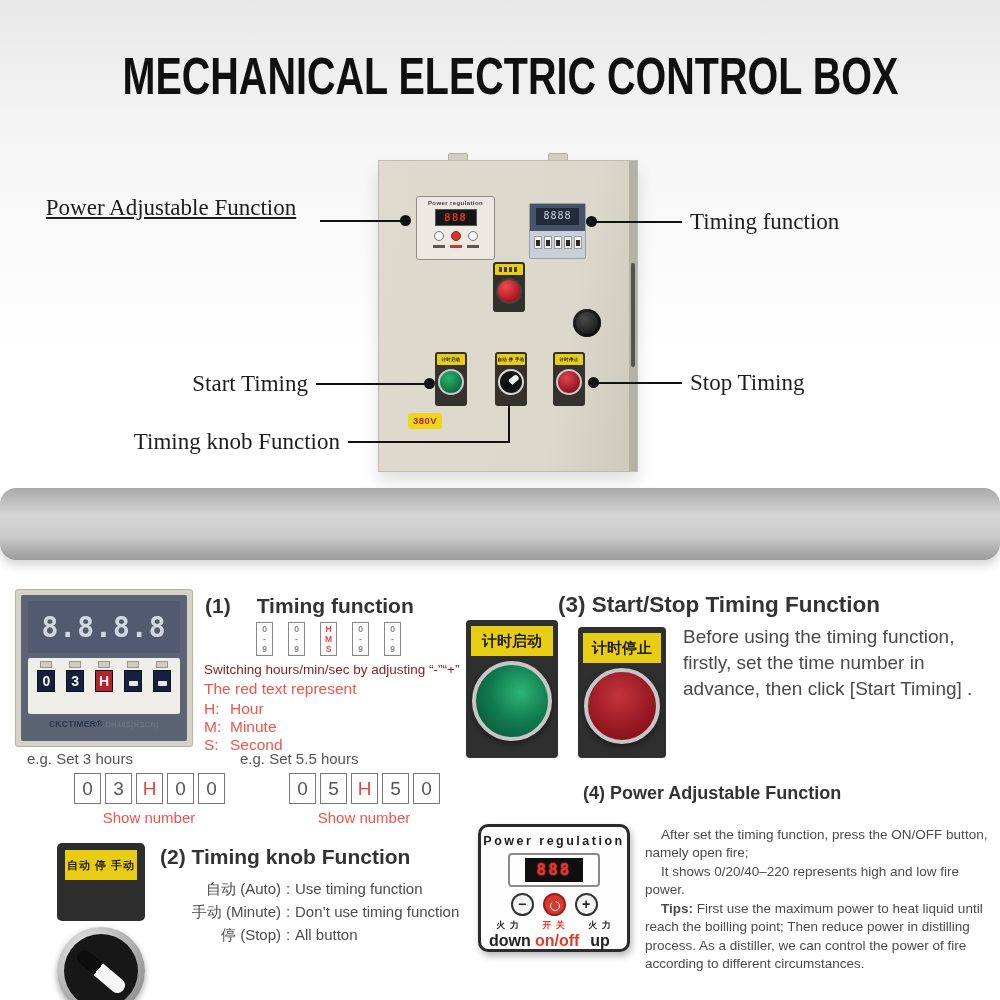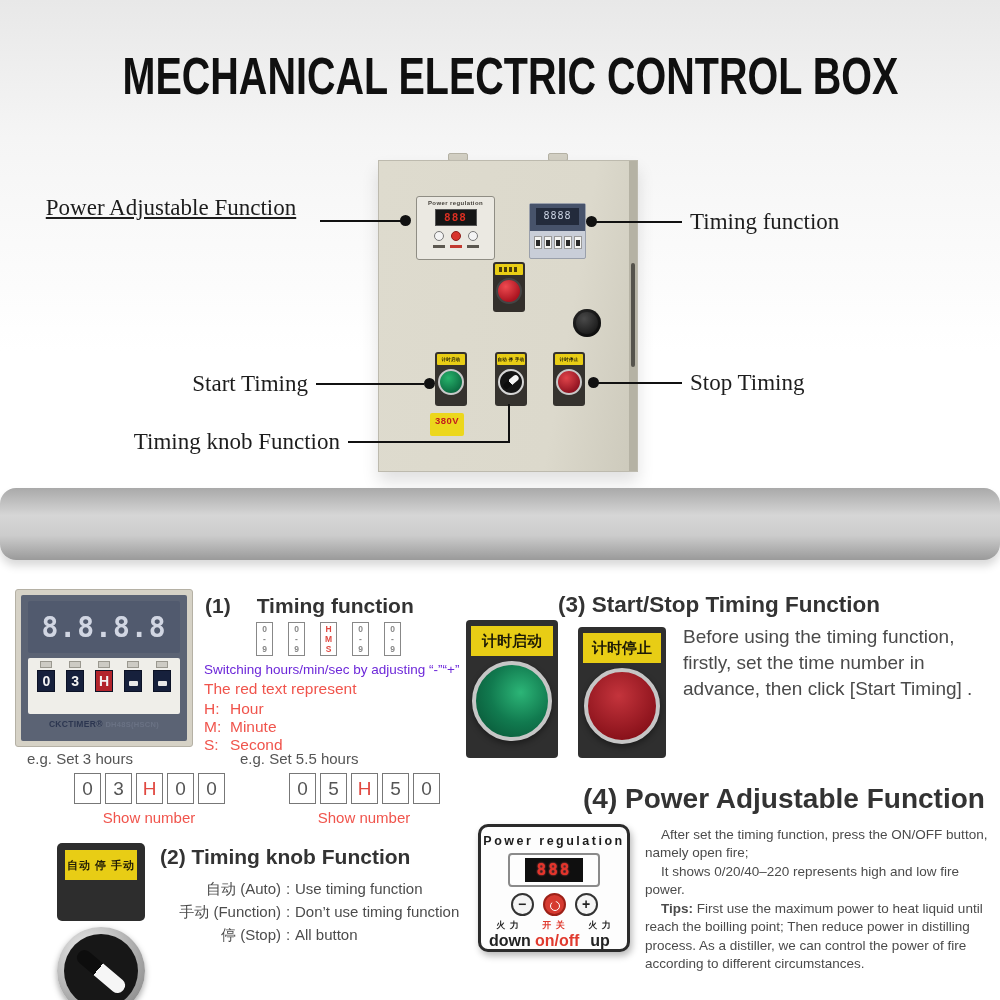--- a/index.html
+++ b/index.html
@@ -57,37 +57,37 @@
   .dome.g { background:radial-gradient(circle at 38% 32%, #27b36b, #0c6b41 75%); }
   .dome.r { background:radial-gradient(circle at 38% 32%, #e0444a, #8e1220 75%); }
   .dome.e { background:radial-gradient(circle at 35% 30%, #ef4a50, #aa1420 72%); border-color:#444; margin-top:3px; }
   .dome.k { background:#141414; border-color:#d5d5d5; position:relative; overflow:hidden; }
   .dome.k::after { content:""; position:absolute; left:2px; top:8px; width:18px; height:6px; border-radius:3px;
                    background:linear-gradient(90deg,#0c0c0c 0 45%,#f4f4f4 45%); transform:rotate(-40deg); }
   .buzzer { position:absolute; left:194px; top:148px; width:28px; height:28px; border-radius:50%;
             background:radial-gradient(circle at 40% 35%, #4a4a4a, #141414 75%); box-shadow:inset 0 0 0 3px rgba(0,0,0,.35); }
   .btn-house { position:absolute; width:32px; height:54px; top:191px; background:#35322e; border-radius:3px;
                display:flex; flex-direction:column; align-items:center; padding:2px; }
-  .volt { position:absolute; left:51px; top:252px; width:34px; height:23px; background:#ecd71c; border-radius:2px;
+  .volt { position:absolute; left:29px; top:252px; width:34px; height:16px; background:#ecd71c; border-radius:2px;
           color:#c21d1d; font-weight:700; font-size:9.5px; text-align:center; line-height:15px; letter-spacing:.5px; }
 
   
   .co-label { position:absolute; font-family:"Liberation Serif",serif; font-size:23px; color:#1d1d1d; }
   .co-line { position:absolute; height:2px; background:#111; }
   .co-vline { position:absolute; width:2px; background:#111; }
   .co-dot { position:absolute; width:11px; height:11px; border-radius:50%; background:#111; }
 
   
   .band { position:absolute; left:0; top:488px; width:1000px; height:72px; border-radius:16px;
           background:linear-gradient(180deg,#a9a9a9 0%,#d6d6d6 38%,#cccccc 66%,#9a9a9a 100%);
           box-shadow:0 6px 9px rgba(0,0,0,.15); }
 
   
   .h2 { position:absolute; font-weight:700; color:#333; }
-  .gray-note { color:#6d28d9; }
+  .gray-note { color:#7f1d1d; }
   .red-t { color:#f0544c; }
 
   
   .big-timer { position:absolute; left:15px; top:589px; width:178px; height:158px;
                background:#d6d2c6; border:1px solid #b5b1a5; border-radius:3px; padding:5px; }
   .bt-in { width:100%; height:100%; background:#5b6374; border-radius:2px; padding:6px 7px 0; }
   .bt-disp { height:52px; background:#515a6e; border-radius:2px; display:flex; align-items:center; justify-content:center;
              color:#d8dde9; font-family:"DejaVu Sans Mono",monospace; font-weight:700; font-size:28px; letter-spacing:1px; opacity:.95; }
   .bt-wheelzone { margin-top:5px; height:56px; background:#efeee9; border-radius:2px; display:flex; justify-content:space-around; padding:3px 4px; }
   .bt-col { display:flex; flex-direction:column; align-items:center; gap:2px; }
@@ -360,42 +360,42 @@
     <div class="face">
         <div class="slot"></div>
       </div>
   </div>
 
   <div class="h2" style="left:160px;top:845px;font-size:21px;">(2) Timing knob Function</div>
   <div class="s2rows">
     <span class="c1">自动 (Auto)</span>
       <span class="c2">:</span>
       <span>Use timing function</span>
-    <span class="c1">手动 (Function)</span>
+    <span class="c1">手动 (Minute)</span>
       <span class="c2">:</span>
       <span>Don’t use timing function</span>
     <span class="c1">停 (Stop)</span>
       <span class="c2">:</span>
       <span>All button</span>
   </div>
 
   <div class="h2" style="left:558px;top:592px;font-size:22.5px;">(3) Start/Stop Timing Function</div>
 
   <div class="pushbtn" style="left:466px;top:620px;width:92px;height:138px;">
     <div class="lab">计时启动</div>
     <div class="big-dome green"></div>
   </div>
   <div class="pushbtn" style="left:578px;top:627px;width:88px;height:131px;">
     <div class="lab">计时停止</div>
     <div class="big-dome redd"></div>
   </div>
 
   <div class="s3body">Before using the timing function, firstly, set the time number in advance, then click [Start Timing] .</div>
 
-  <div class="h2" style="left:583px;top:783px;font-size:28px;">(4) Power Adjustable Function</div>
+  <div class="h2" style="left:583px;top:783px;font-size:18px;">(4) Power Adjustable Function</div>
 
   <div class="pwr">
     <div class="pt">Power regulation</div>
     <div class="disp-frame">
         <div class="disp">888</div>
       </div>
     <div class="btns">
       <div class="cbtn">−</div>
       <div class="cbtn pw">
           <i></i>

